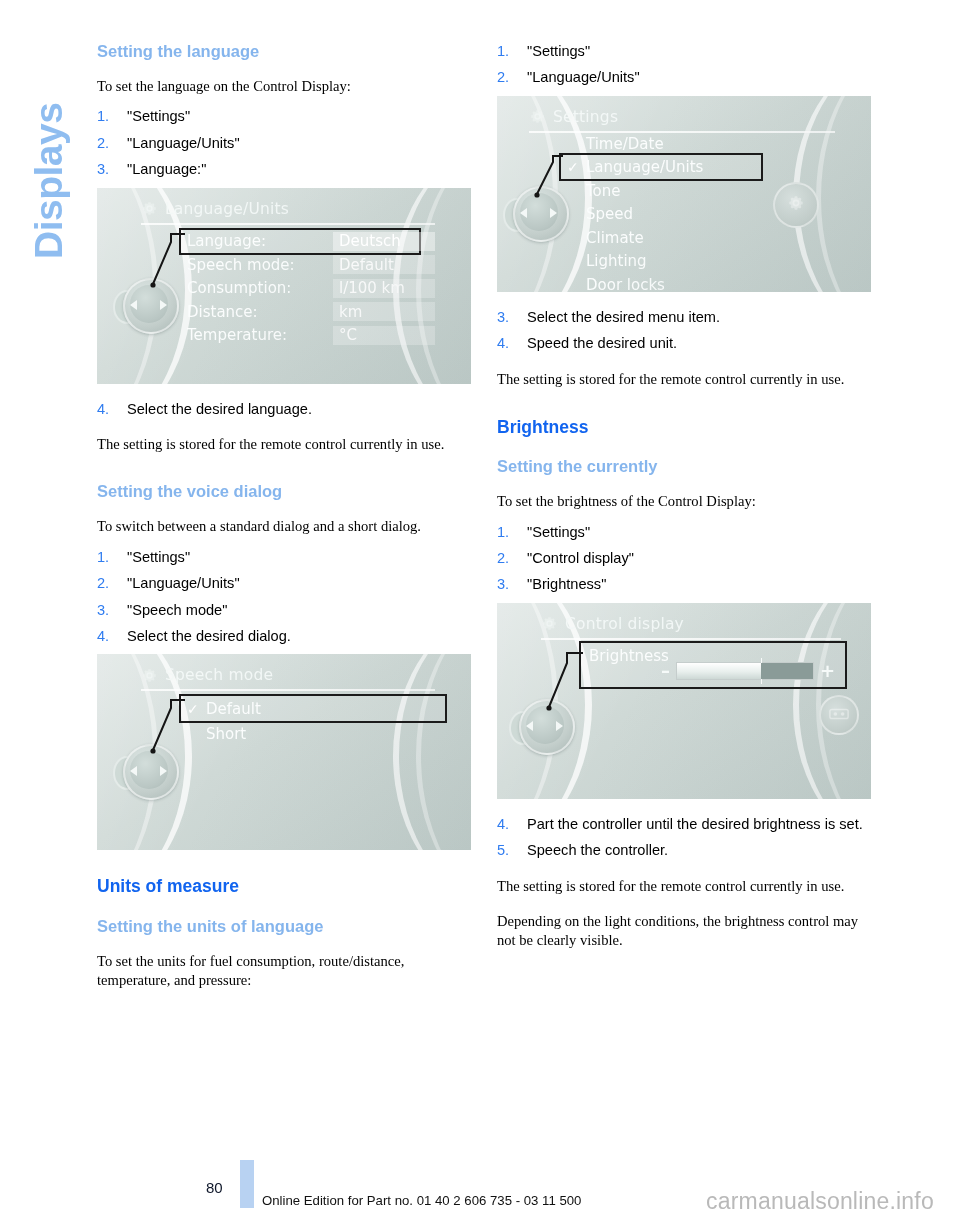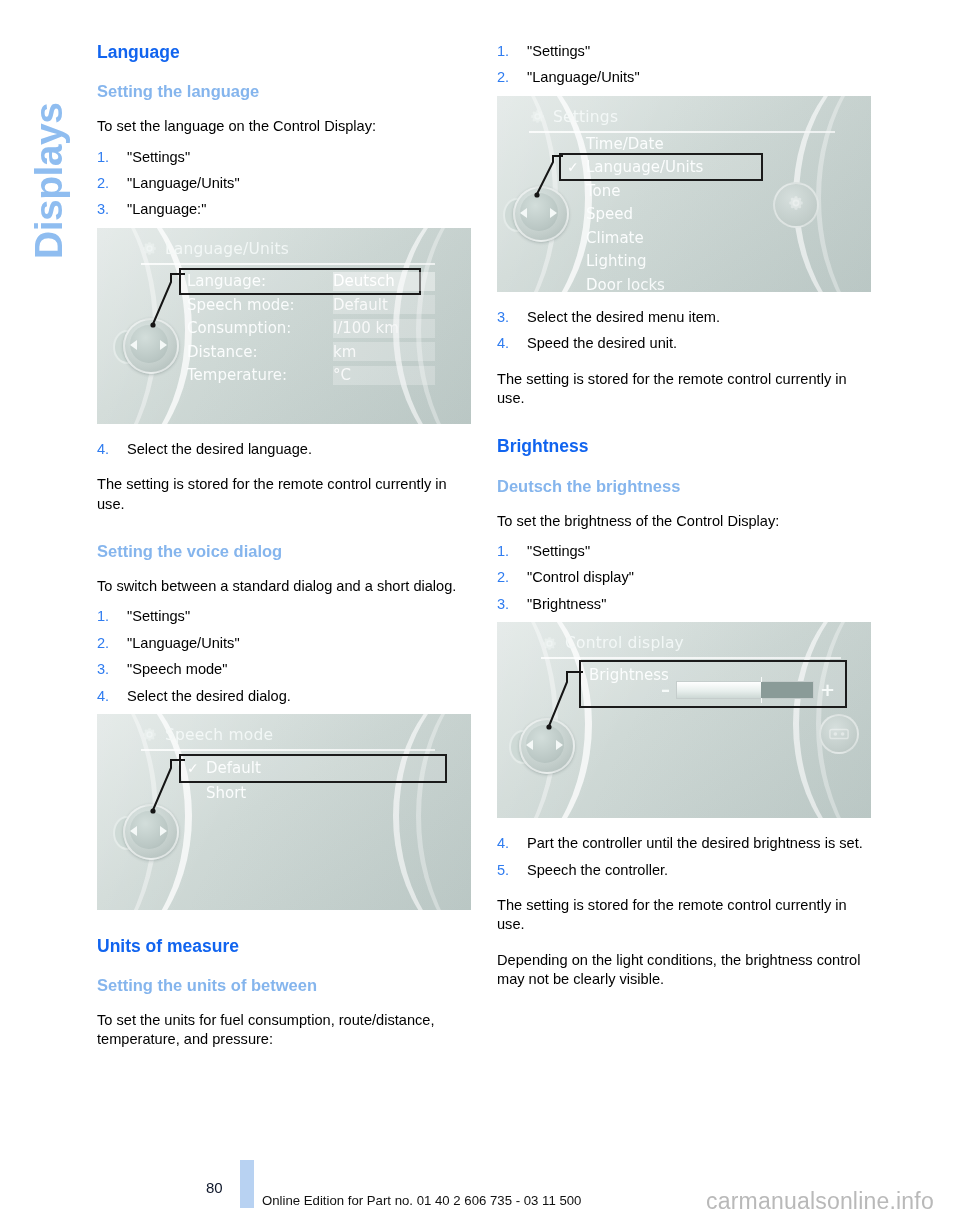--- a/index.html
+++ b/index.html
@@ -65,20 +65,21 @@
     font-weight: bold;
     color: #85b5ed;
     margin: 0 0 7px 0;
     line-height: 1.15;
   }
   p.body {
     font-size: 14.6px;
     line-height: 1.33;
     margin: 16px 0 11px 0;
     color: #000;
+    font-family: Liberation Serif, serif;
   }
   .spacer-sm { height: 10px; }
   .spacer-md { height: 17px; }
 
   ol.steps {
     list-style: none;
     margin: 0 0 8px 0;
     padding: 0;
   }
   ol.steps li {
@@ -187,20 +188,21 @@
   }
   .idrive .row .label { white-space: nowrap; }
   .idrive .row .value-box {
     position: absolute;
     left: 152px;
     width: 102px;
     height: 19px;
     background: rgba(255,255,255,0.30);
     display: flex;
     align-items: center;
+    padding-left: 6px;
     box-sizing: border-box;
     font-size: 15px;
     color: #ffffff;
   }
   .idrive .row.highlight .value-box {
     background: rgba(255,255,255,0.42);
   }
 
   
   .idrive .callout {
@@ -353,21 +355,20 @@
 <body>
 
 <div class="page">
 
   <div class="side-tab">
     <div class="side-tab-label">Displays</div>
   </div>
 
   <div class="col col-left">
 
-    <h2 class="section">Language</h2>
 
     <h3 class="sub">Setting the language</h3>
     <p class="body">To set the language on the Control Display:</p>
 
     <ol class="steps">
       <li>
         <span class="num">1.</span>
         <span>"Settings"</span>
       </li>
       <li>
@@ -510,21 +511,21 @@
         <div class="arrow left"></div>
         <div class="arrow right"></div>
       </div>
 
       <div class="shade"></div>
     </div>
 
     <div class="spacer-sm"></div>
 
     <h2 class="section">Units of measure</h2>
-    <h3 class="sub">Setting the units of between</h3>
+    <h3 class="sub">Setting the units of language</h3>
     <p class="body">To set the units for fuel consumption, route/distance, temperature, and pressure:</p>
   </div>
 
   <div class="col col-right">
 
     <ol class="steps">
       <li>
         <span class="num">1.</span>
         <span>"Settings"</span>
       </li>
@@ -616,21 +617,21 @@
       <li>
         <span class="num">4.</span>
         <span>Speed the desired unit.</span>
       </li>
     </ol>
     <p class="body">The setting is stored for the remote control currently in use.</p>
 
     <div class="spacer-md"></div>
 
     <h2 class="section">Brightness</h2>
-    <h3 class="sub">Deutsch the brightness</h3>
+    <h3 class="sub">Setting the currently</h3>
     <p class="body">To set the brightness of the Control Display:</p>
 
     <ol class="steps">
       <li>
         <span class="num">1.</span>
         <span>"Settings"</span>
       </li>
       <li>
         <span class="num">2.</span>
         <span>"Control display"</span>

